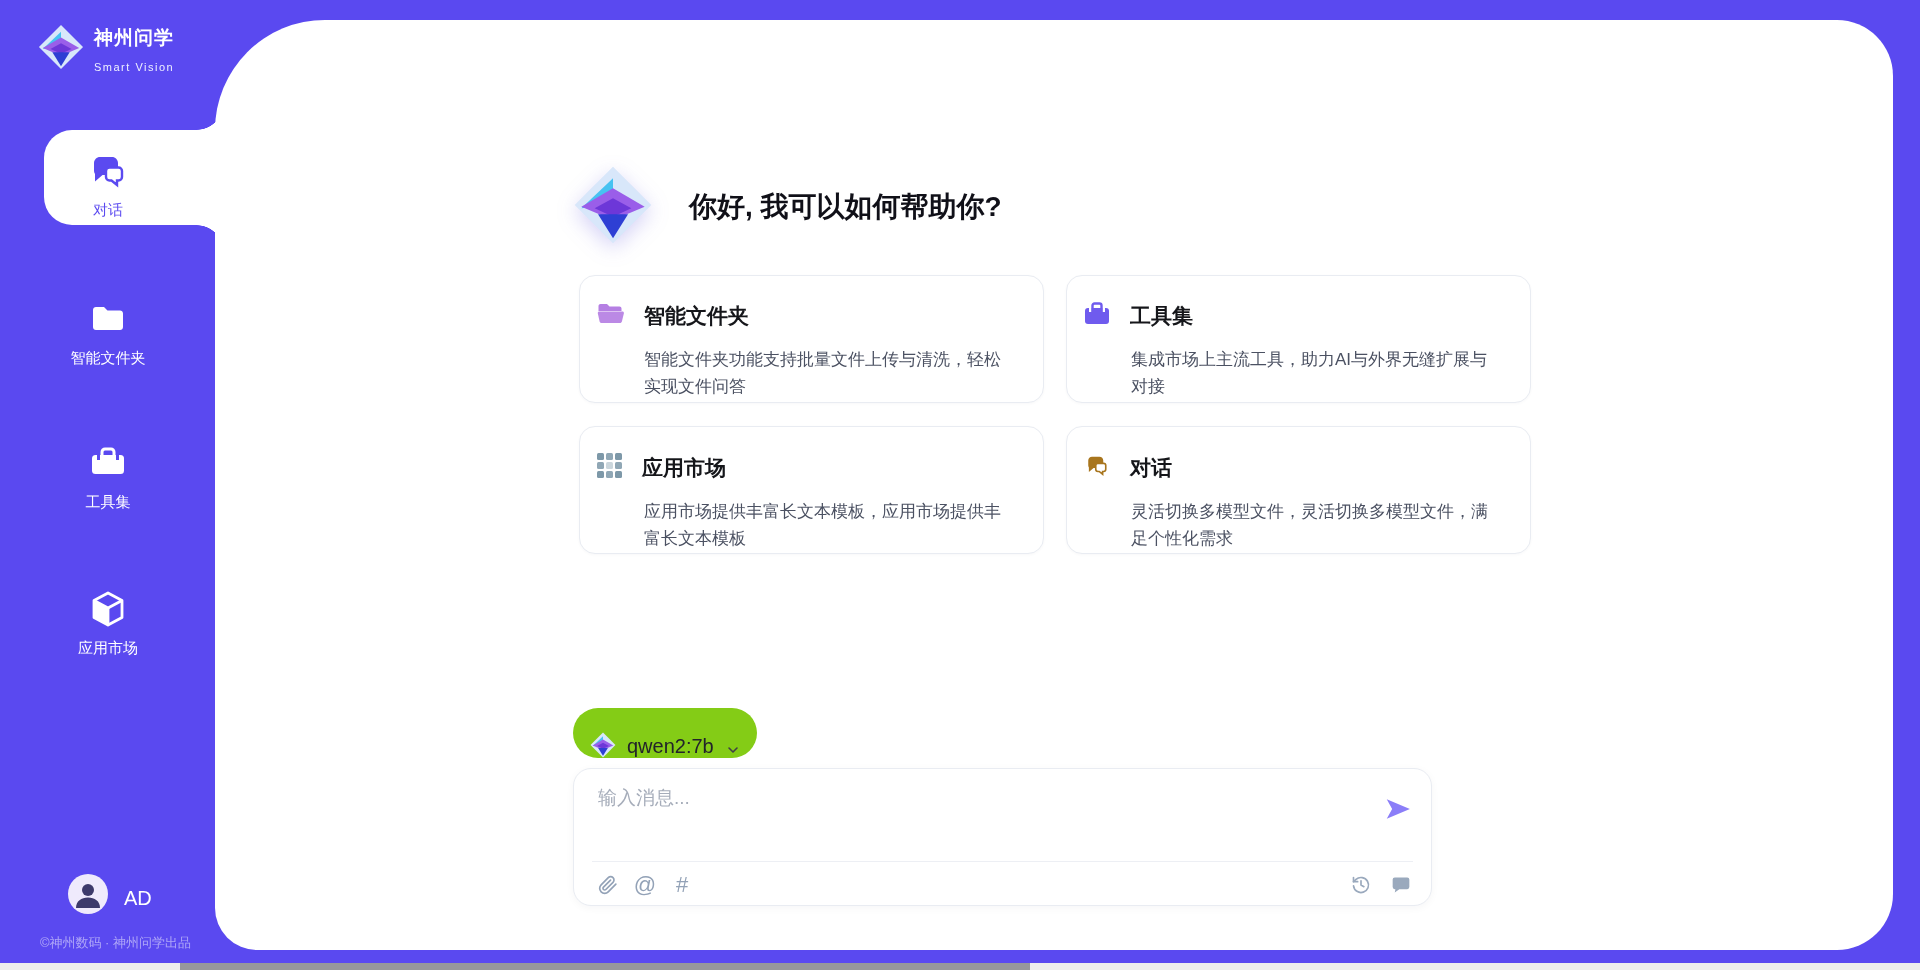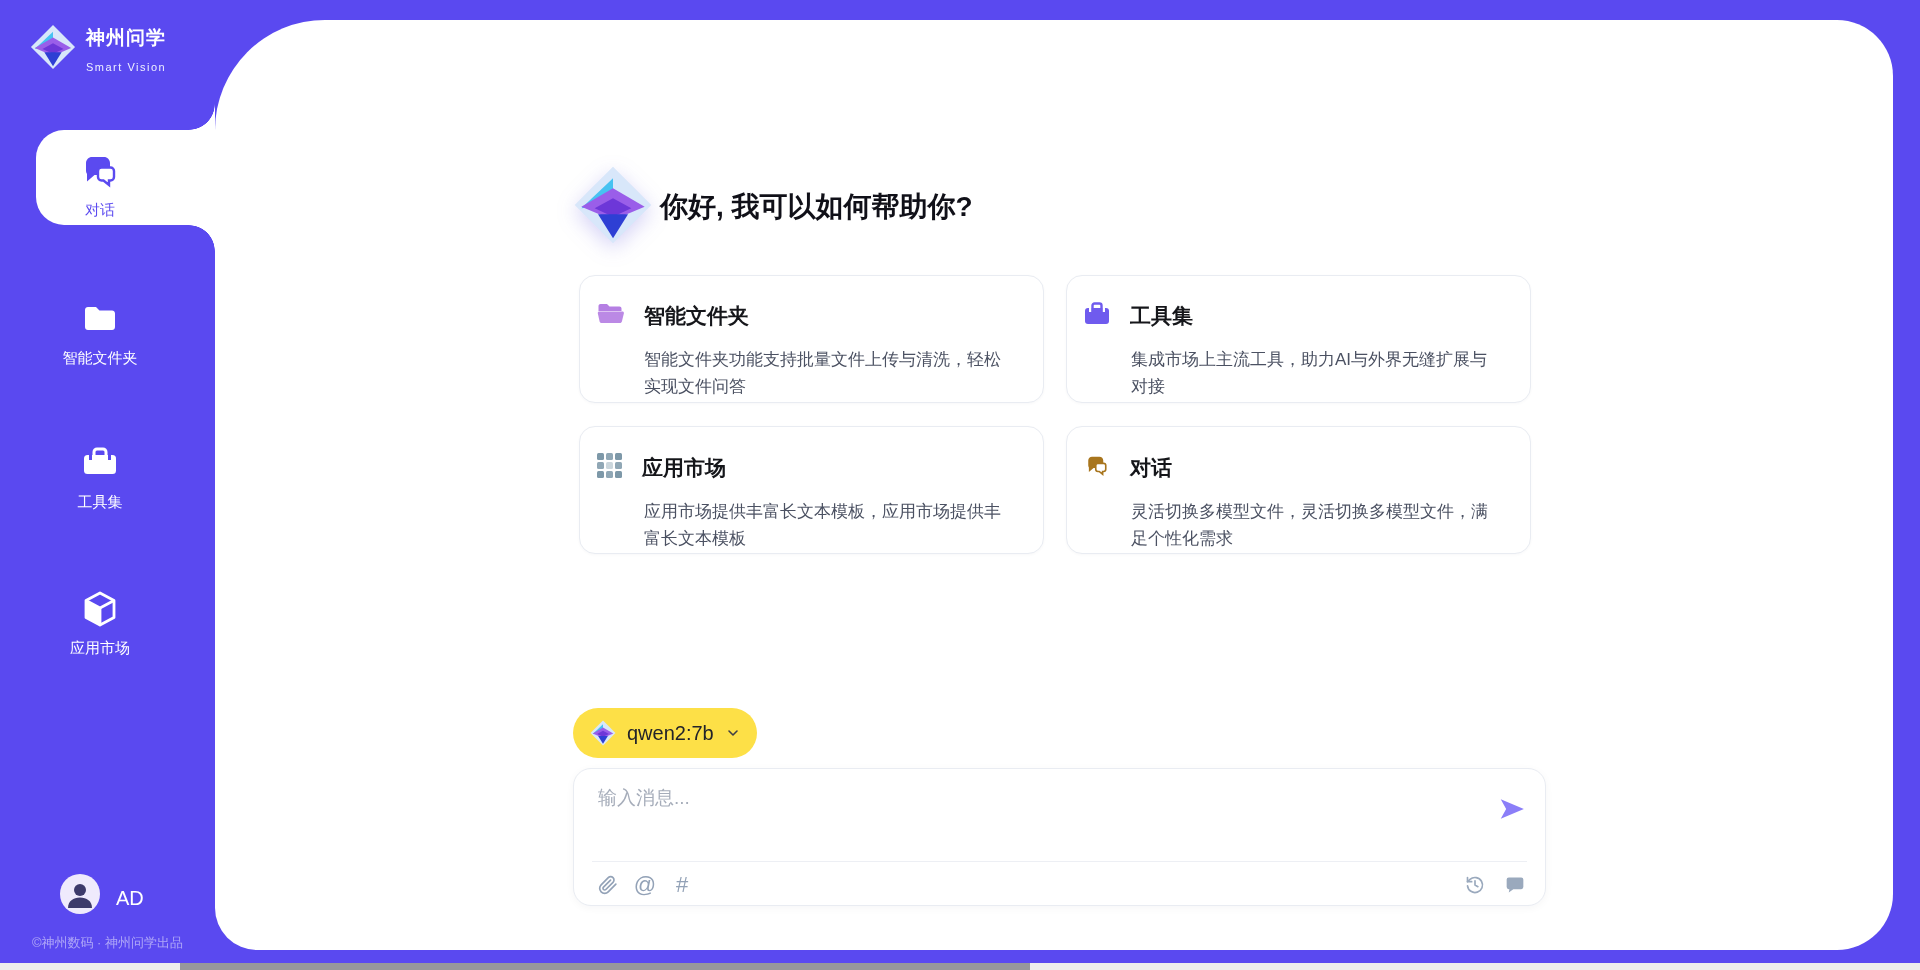--- a/index.html
+++ b/index.html
@@ -3,55 +3,55 @@
 <meta charset="utf-8">
 <style>
   html,body{margin:0;padding:0;}
   body{
     width:1920px;height:970px;position:relative;overflow:hidden;
     background:#5a49f0;
     font-family:"Liberation Sans","DejaVu Sans",sans-serif;
     -webkit-font-smoothing:antialiased;
   }
   
-  .sidebar{position:absolute;left:0;top:0;width:215px;height:970px;}
+  .sidebar{position:absolute;left:8px;top:0;width:215px;height:970px;}
   .logo-block{position:absolute;left:30px;top:24px;display:flex;align-items:center;gap:10px;}
   .logo-text .brand-name{color:#fff;font-size:19px;font-weight:bold;letter-spacing:1px;}
   .logo-text .brand-sub{color:#eef0ff;font-size:11px;letter-spacing:1.5px;margin-top:10px;}
   .active-bubble{position:absolute;left:36px;right:0;top:130px;height:95px;background:#fff;border-radius:28px 0 0 28px;}
   .fillet{position:absolute;right:0;width:26px;height:26px;}
   .fillet.top{top:-26px;background:radial-gradient(circle 26px at 0 0,#5a49f0 98%,#fff 100%);}
   .fillet.bottom{bottom:-26px;background:radial-gradient(circle 26px at 0 100%,#5a49f0 98%,#fff 100%);}
   .nav-item{position:absolute;left:0;width:200px;height:90px;display:flex;flex-direction:column;
     align-items:center;justify-content:center;gap:6px;cursor:pointer;}
   .nav-label{color:#fff;font-size:15px;}
   .nav-item.active .nav-label{color:#5b4af0;}
   .user-row{position:absolute;left:60px;top:874px;display:flex;align-items:center;gap:16px;cursor:pointer;}
   .avatar{width:40px;height:40px;border-radius:50%;background:#efeafc;display:flex;align-items:center;justify-content:center;overflow:hidden;}
   .user-name{color:#fff;font-size:20px;margin-top:9px;}
   .sidebar-footer{position:absolute;left:0;bottom:18px;width:215px;text-align:center;
     color:rgba(255,255,255,0.5);font-size:13px;}
   
   .main-panel{position:absolute;left:215px;top:20px;width:1678px;height:930px;background:#fff;
     border-radius:110px 56px 56px 42px;overflow:hidden;}
   .content{position:absolute;left:364px;top:0;width:952px;height:100%;}
-  .greeting{position:absolute;left:-6px;top:145px;display:flex;align-items:center;gap:7px;}
+  .greeting{position:absolute;left:-6px;top:145px;display:flex;align-items:center;gap:36px;}
   .greeting svg{filter:drop-shadow(0 6px 10px rgba(90,80,220,0.25));}
   .greeting h1{margin:0;font-size:28px;font-weight:bold;color:#101018;}
   .cards{position:absolute;left:0;top:255px;width:952px;display:grid;
     grid-template-columns:1fr 1fr;gap:23px 22px;}
   .card{height:128px;background:#fff;border:1px solid #e9ecf2;border-radius:16px;
     box-sizing:border-box;padding:26px 30px 0 17px;box-shadow:0 1px 3px rgba(20,20,60,0.03);cursor:pointer;}
   .card-head{display:flex;align-items:center;gap:20px;}
   .card-title{margin:0;font-size:21px;font-weight:bold;color:#15161a;}
   .card-desc{margin:16px 0 0 47px;font-size:17px;line-height:1.6;color:#4b5162;}
-  .model-pill{position:absolute;left:-6px;top:688px;height:50px;border:none;background:#fde047;
-    border-radius:25px;display:flex;align-items:center;gap:11px;padding:0 16px 0 17px;cursor:pointer;}
+  .model-pill{position:absolute;left:-6px;top:688px;height:50px;border:none;background:#84cc16;
+    border-radius:25px;display:flex;align-items:flex-end;gap:11px;padding:0 16px 0 17px;cursor:pointer;}
   .pill-label{font-size:20px;color:#22232a;font-family:inherit;}
-  .composer{position:absolute;left:-6px;top:748px;width:973px;height:138px;background:#fff;
+  .composer{position:absolute;left:-6px;top:748px;width:859px;height:138px;background:#fff;
     border:1px solid #e9ecf2;border-radius:18px;box-sizing:border-box;
     box-shadow:0 2px 8px rgba(20,20,60,0.04);}
   .composer-input{position:absolute;left:22px;top:14px;width:840px;height:56px;border:none;outline:none;
     resize:none;font-size:19px;color:#333;font-family:inherit;background:transparent;}
   .composer-input::placeholder{color:#a6adba;}
   .send-btn{position:absolute;right:16px;top:24px;width:32px;height:32px;border:none;background:none;
     padding:0;cursor:pointer;}
   .composer-divider{position:absolute;left:18px;right:18px;top:92px;border-top:1px solid #edeff4;}
   .composer-tools{position:absolute;left:22px;right:18px;top:100px;height:32px;display:flex;align-items:center;}
   .tool-btn{border:none;background:none;padding:0;margin-right:13px;color:#93a2b7;cursor:pointer;

